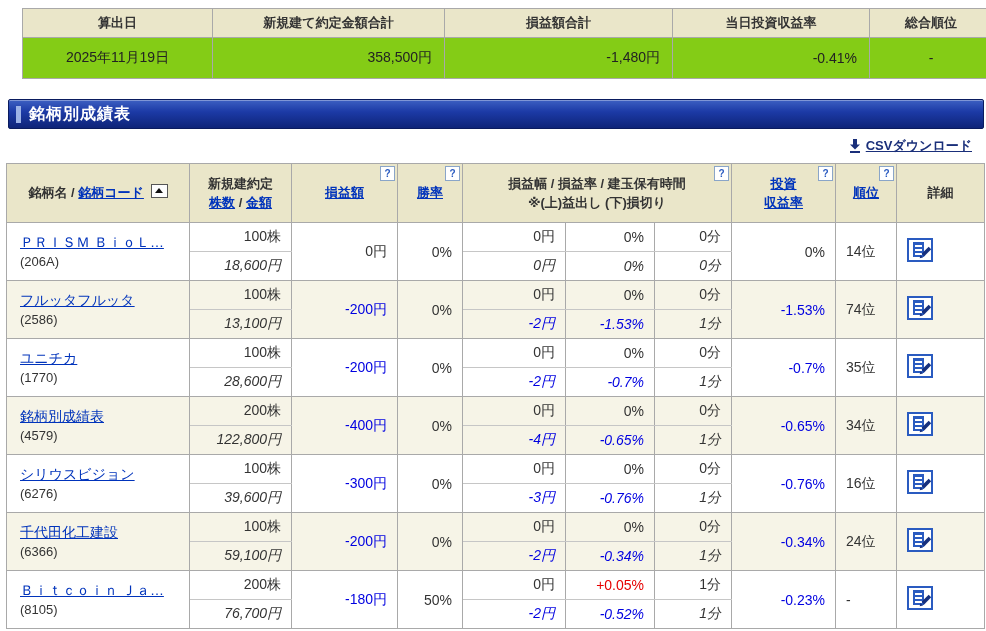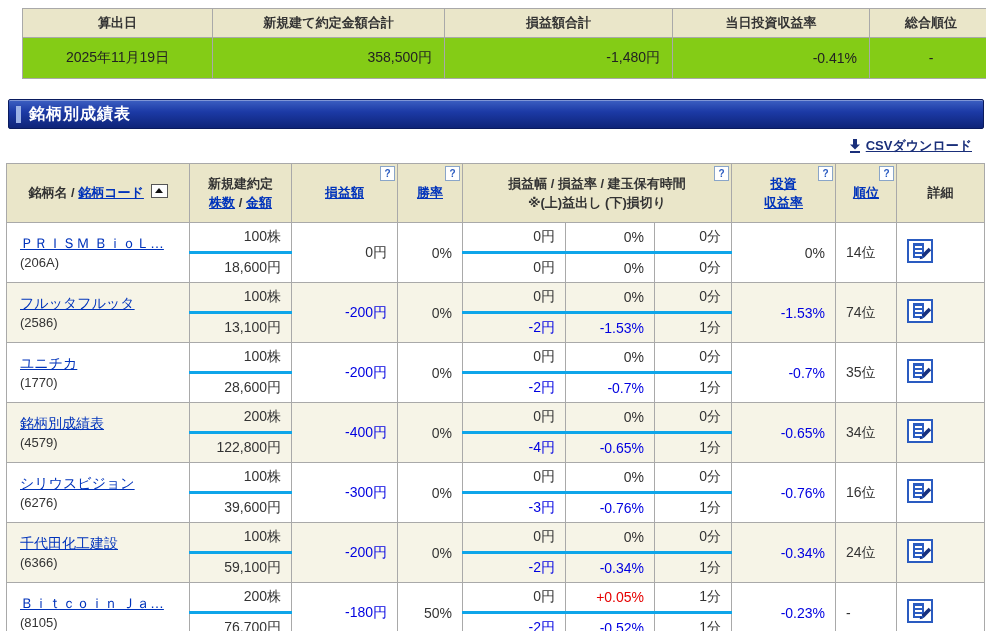--- a/index.html
+++ b/index.html
@@ -43,21 +43,21 @@
   
   .main{width:978px;border:1px solid #8f8f8f;}
   .main th{
     background:#eae6c9;border:1px solid #a9a9a9;height:54px;
     font-size:13px;font-weight:bold;color:#333;text-align:center;
     position:relative;padding:2px 4px;vertical-align:middle;line-height:1.5;
   }
   .main td{border:1px solid #a9a9a9;height:28px;font-size:14px;padding:0 10px;background:#fff;vertical-align:middle;}
   .main tr.alt td{background:#f6f4e7;}
   .main td.subtop{border-bottom:1px solid #c6c6c6;text-align:right;}
-  .main td.subbot{border-top:3px solid #0ea5e9;}
+  .main td.subbot{border-top:1px solid #0ea5e9;font-style:italic;}
   .main td.namecell{padding:4px 6px 4px 13px;}
   .slink{color:#0033bb;text-decoration:underline;font-size:14px;cursor:pointer;display:inline-block;margin-bottom:2px;}
   .code{color:#333;font-size:13px;}
   .hlink{color:#0033bb;text-decoration:underline;cursor:pointer;}
   .help{
     position:absolute;top:2px;right:2px;width:13px;height:13px;line-height:13px;
     border:1px solid #8aa5c8;background:#fff;color:#2a5bc0;font-size:10px;font-weight:bold;
     text-align:center;cursor:pointer;
   }
   .sortbox{

